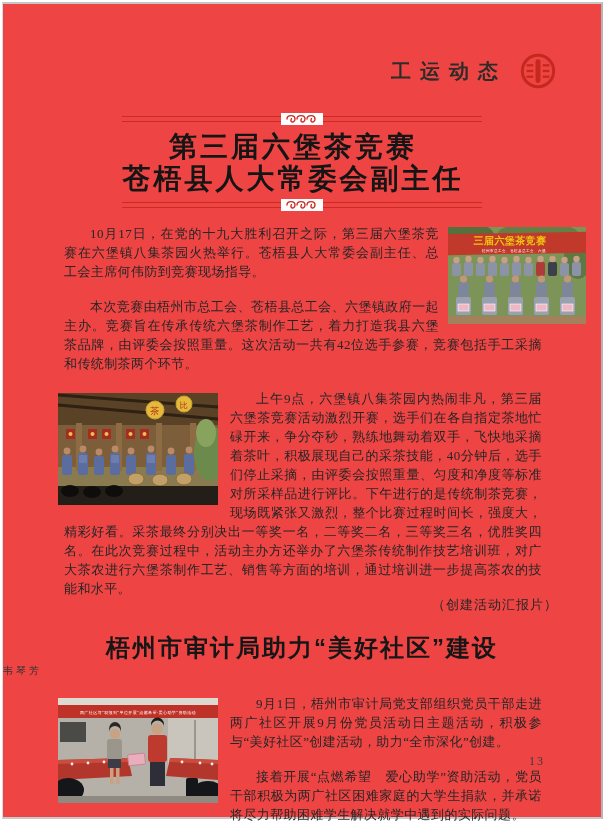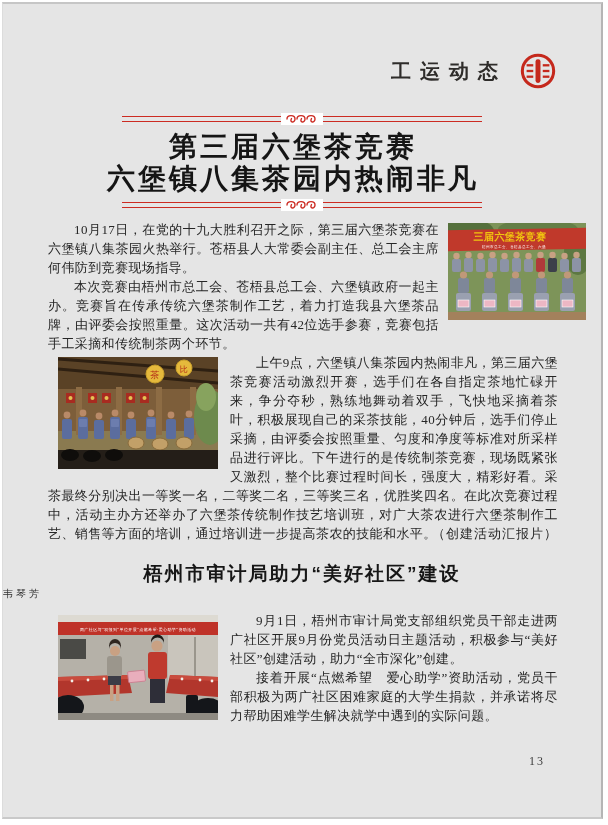--- a/index.html
+++ b/index.html
@@ -1,46 +1,46 @@
 <!DOCTYPE html>
 <html><head>
 <meta charset="utf-8">
 <style>
   html,body{margin:0;padding:0;background:#ffffff;}
   body{width:608px;height:825px;position:relative;overflow:hidden;
        font-family:"Liberation Serif","DejaVu Serif",serif;color:#2b2b2b;}
   .page{position:absolute;left:2px;top:2px;width:601px;height:817px;
         border-top:2px solid #c6c6c6;border-right:2px solid #b5b5b5;
         border-bottom:2px solid #cicic1;border-bottom:2px solid #c9c9c9;
-        border-left:1px solid #dcdcdc;background:#e5e5e5;box-sizing:border-box;}
+        border-left:1px solid #dcdcdc;background:#ef4444;box-sizing:border-box;}
   
   .masthead{position:absolute;top:48px;right:44px;display:flex;align-items:center;gap:12px;}
   .masthead-text{font-size:20px;font-weight:700;letter-spacing:9px;color:#2e2c2a;
                  font-family:"Liberation Serif",serif;}
   
   .title-block{margin-top:112px;text-align:center;}
   .rule{position:relative;width:360px;margin:0 auto;height:4px;
         border-top:1px solid #cc2b22;border-bottom:1px solid #cc2b22;}
   .rule .orn{position:absolute;left:50%;top:50%;transform:translate(-50%,-50%);
              background:#fff;padding:0 4px;line-height:0;}
   h1.article-title{margin:9px 18px 7px 0;font-size:28px;line-height:32px;letter-spacing:3px;
       font-weight:700;color:#151515;font-family:"Liberation Sans","DejaVu Sans",sans-serif;}
   
   .article-body{margin:12px 43px 0 45px;font-size:13px;line-height:19px;
       letter-spacing:0.4px;text-align:justify;color:#262626;}
-  .article-body p{margin:0;text-indent:2em;}
+  .article-body p{margin:16px;text-indent:2em;}
   .byline{text-align:right;margin-top:-19px;font-size:13px;letter-spacing:1px;}
   
   .photo{display:block;line-height:0;}
   .photo svg{display:block;}
   .photo1{float:right;width:110px;height:97px;margin:3px 0 5px 9px;}
   .photo2{float:left;width:160px;height:112px;margin:4px 12px 4px 10px;}
   .photo3{float:left;width:160px;height:105px;margin:4px 12px 4px 10px;}
   
-  .title2{margin:18px 0 0 0;text-align:center;font-size:19px;letter-spacing:2px;
+  .title2{margin:18px 0 0 0;text-align:center;font-size:24px;letter-spacing:2px;
       font-weight:700;color:#161616;font-family:"Liberation Sans","DejaVu Sans",sans-serif;}
   .author{text-align:left;font-size:10px;letter-spacing:3px;color:#333;}
   .article2-body{margin-top:10px;}
   
   .page-num{position:absolute;top:750px;right:56px;font-size:12px;letter-spacing:2px;color:#3a3a3a;}
   .clearfix::after{content:"";display:table;clear:both;}
 </style>
 </head>
 <body>
 
@@ -65,21 +65,21 @@
   <div class="title-block">
     <div class="rule">
       <span class="orn">
         <svg width="34" height="12" viewBox="0 0 34 12">
           <path d="M2,6 C2,1.5 10,1.5 10,6 C10,10 4,10 6.5,5.5 M12,6 C12,1.5 20,1.5 20,6 C20,10 14,10 16.5,5.5 M22,6 C22,1.5 30,1.5 30,6 C30,10 24,10 26.5,5.5" fill="none" stroke="#cc2b22" stroke-width="1.4" stroke-linecap="round"></path>
         </svg>
       </span>
     </div>
     <h1 class="article-title">
       <span style="display:block;">第三届六堡茶竞赛</span>
-      <span style="display:block;">六堡镇八集茶园内热闹非凡</span>
+      <span style="display:block;">苍梧县人大常委会副主任</span>
     </h1>
     <div class="rule">
       <span class="orn">
         <svg width="34" height="12" viewBox="0 0 34 12">
           <path d="M2,6 C2,1.5 10,1.5 10,6 C10,10 4,10 6.5,5.5 M12,6 C12,1.5 20,1.5 20,6 C20,10 14,10 16.5,5.5 M22,6 C22,1.5 30,1.5 30,6 C30,10 24,10 26.5,5.5" fill="none" stroke="#cc2b22" stroke-width="1.4" stroke-linecap="round"></path>
         </svg>
       </span>
     </div>
   </div>
 

